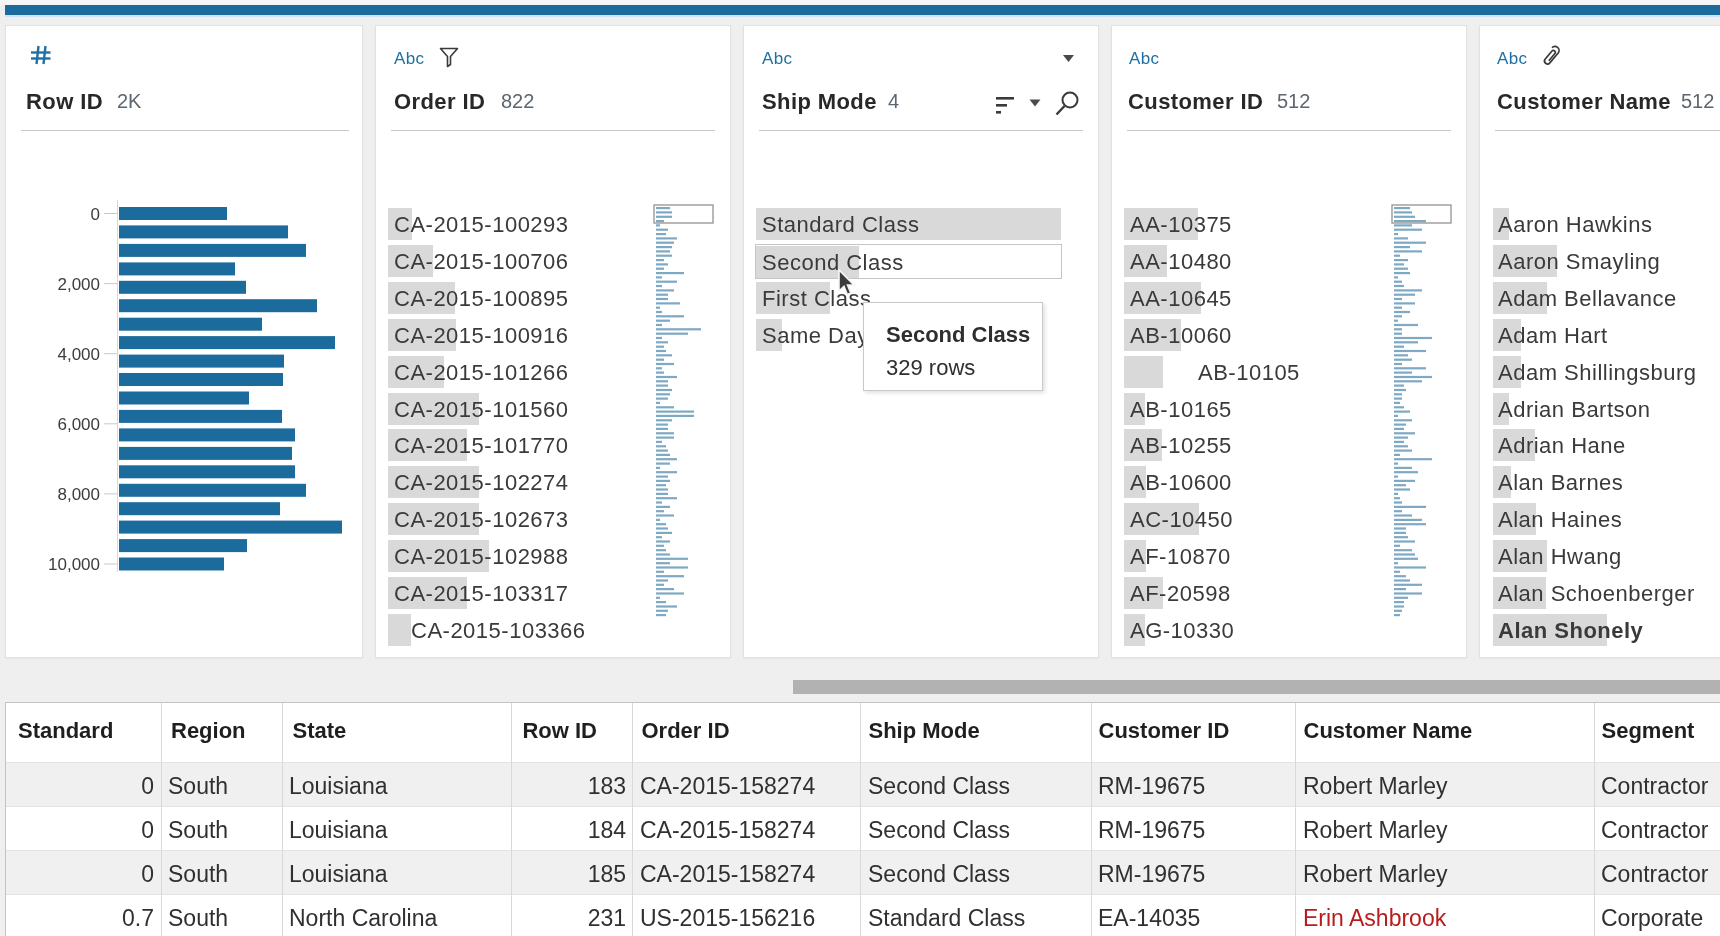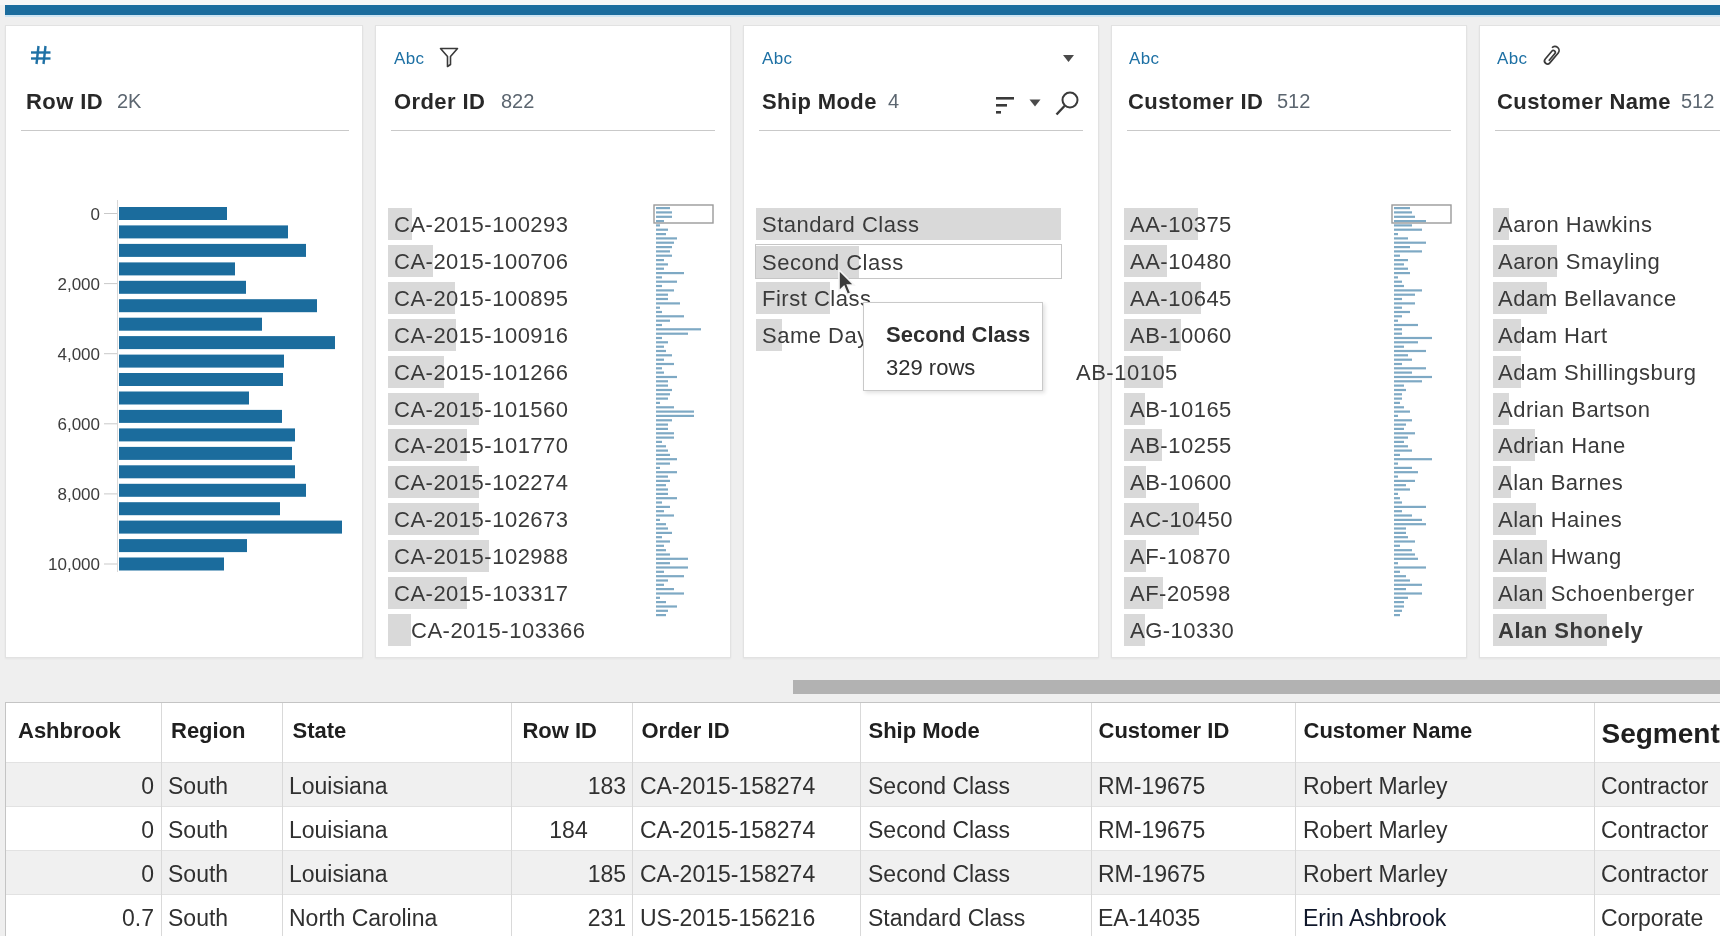--- a/index.html
+++ b/index.html
@@ -240,21 +240,21 @@
 <div class="sep" style="left:1127px;top:130px;width:324px;"></div>
 <div class="chip" style="left:1124px;top:208.0px;width:74px;"></div>
 <div class="val" style="left:1130px;top:208.0px;">AA-10375</div>
 <div class="chip" style="left:1124px;top:244.9px;width:43px;"></div>
 <div class="val" style="left:1130px;top:244.9px;">AA-10480</div>
 <div class="chip" style="left:1124px;top:281.8px;width:77px;"></div>
 <div class="val" style="left:1130px;top:281.8px;">AA-10645</div>
 <div class="chip" style="left:1124px;top:318.7px;width:57px;"></div>
 <div class="val" style="left:1130px;top:318.7px;">AB-10060</div>
 <div class="chip" style="left:1124px;top:355.6px;width:39px;"></div>
-<div class="val" style="left:1076px;top:355.6px;">AB-10105</div>
+<div class="val" style="left:1198px;top:355.6px;">AB-10105</div>
 <div class="chip" style="left:1124px;top:392.5px;width:21px;"></div>
 <div class="val" style="left:1130px;top:392.5px;">AB-10165</div>
 <div class="chip" style="left:1124px;top:429.4px;width:38px;"></div>
 <div class="val" style="left:1130px;top:429.4px;">AB-10255</div>
 <div class="chip" style="left:1124px;top:466.3px;width:22px;"></div>
 <div class="val" style="left:1130px;top:466.3px;">AB-10600</div>
 <div class="chip" style="left:1124px;top:503.2px;width:75px;"></div>
 <div class="val" style="left:1130px;top:503.2px;">AC-10450</div>
 <div class="chip" style="left:1124px;top:540.1px;width:22px;"></div>
 <div class="val" style="left:1130px;top:540.1px;">AF-10870</div>
@@ -406,42 +406,42 @@
 <div class="abs" style="left:6px;top:894px;width:1714px;height:1px;background:#e2e2e2;"></div>
 
 <div class="abs" style="left:161px;top:703px;width:1px;height:233px;background:#d9d9d9;"></div>
 <div class="abs" style="left:282px;top:703px;width:1px;height:233px;background:#d9d9d9;"></div>
 <div class="abs" style="left:511px;top:703px;width:1px;height:233px;background:#d9d9d9;"></div>
 <div class="abs" style="left:632px;top:703px;width:1px;height:233px;background:#d9d9d9;"></div>
 <div class="abs" style="left:860px;top:703px;width:1px;height:233px;background:#d9d9d9;"></div>
 <div class="abs" style="left:1091px;top:703px;width:1px;height:233px;background:#d9d9d9;"></div>
 <div class="abs" style="left:1295px;top:703px;width:1px;height:233px;background:#d9d9d9;"></div>
 <div class="abs" style="left:1594px;top:703px;width:1px;height:233px;background:#d9d9d9;"></div>
-<div class="abs" style="left:18px;top:718px;font-size:22px;font-weight:bold;color:#1f1f1f;">Ashbrook</div>
+<div class="abs" style="left:18px;top:718px;font-size:22px;font-weight:bold;color:#1f1f1f;">Standard</div>
 <div class="abs" style="left:171px;top:718px;font-size:22px;font-weight:bold;color:#1f1f1f;">Region</div>
 <div class="abs" style="left:292.5px;top:718px;font-size:22px;font-weight:bold;color:#1f1f1f;">State</div>
 <div class="abs" style="left:511px;top:718px;width:86px;text-align:right;font-size:22px;font-weight:bold;color:#1f1f1f;">Row ID</div>
 <div class="abs" style="left:641.5px;top:718px;font-size:22px;font-weight:bold;color:#1f1f1f;">Order ID</div>
 <div class="abs" style="left:868.5px;top:718px;font-size:22px;font-weight:bold;color:#1f1f1f;">Ship Mode</div>
 <div class="abs" style="left:1098.5px;top:718px;font-size:22px;font-weight:bold;color:#1f1f1f;">Customer ID</div>
 <div class="abs" style="left:1303.5px;top:718px;font-size:22px;font-weight:bold;color:#1f1f1f;">Customer Name</div>
-<div class="abs" style="left:1601.5px;top:718px;font-size:28px;font-weight:bold;color:#1f1f1f;">Segment</div>
+<div class="abs" style="left:1601.5px;top:718px;font-size:22px;font-weight:bold;color:#1f1f1f;">Segment</div>
 <div class="abs" style="left:5px;top:773px;width:149px;text-align:right;font-size:23px;color:#303030;">0</div>
 <div class="abs" style="left:168px;top:773px;font-size:23px;color:#303030;">South</div>
 <div class="abs" style="left:289px;top:773px;font-size:23px;color:#303030;">Louisiana</div>
 <div class="abs" style="left:511px;top:773px;width:115px;text-align:right;font-size:23px;color:#303030;">183</div>
 <div class="abs" style="left:640px;top:773px;font-size:23px;color:#303030;">CA-2015-158274</div>
 <div class="abs" style="left:868px;top:773px;font-size:23px;color:#303030;">Second Class</div>
 <div class="abs" style="left:1098px;top:773px;font-size:23px;color:#303030;">RM-19675</div>
 <div class="abs" style="left:1303px;top:773px;font-size:23px;color:#303030;">Robert Marley</div>
 <div class="abs" style="left:1601px;top:773px;font-size:23px;color:#303030;">Contractor</div>
 <div class="abs" style="left:5px;top:817px;width:149px;text-align:right;font-size:23px;color:#303030;">0</div>
 <div class="abs" style="left:168px;top:817px;font-size:23px;color:#303030;">South</div>
 <div class="abs" style="left:289px;top:817px;font-size:23px;color:#303030;">Louisiana</div>
-<div class="abs" style="left:511px;top:817px;width:115px;text-align:center;font-size:23px;color:#303030;">184</div>
+<div class="abs" style="left:511px;top:817px;width:115px;text-align:right;font-size:23px;color:#303030;">184</div>
 <div class="abs" style="left:640px;top:817px;font-size:23px;color:#303030;">CA-2015-158274</div>
 <div class="abs" style="left:868px;top:817px;font-size:23px;color:#303030;">Second Class</div>
 <div class="abs" style="left:1098px;top:817px;font-size:23px;color:#303030;">RM-19675</div>
 <div class="abs" style="left:1303px;top:817px;font-size:23px;color:#303030;">Robert Marley</div>
 <div class="abs" style="left:1601px;top:817px;font-size:23px;color:#303030;">Contractor</div>
 <div class="abs" style="left:5px;top:861px;width:149px;text-align:right;font-size:23px;color:#303030;">0</div>
 <div class="abs" style="left:168px;top:861px;font-size:23px;color:#303030;">South</div>
 <div class="abs" style="left:289px;top:861px;font-size:23px;color:#303030;">Louisiana</div>
 <div class="abs" style="left:511px;top:861px;width:115px;text-align:right;font-size:23px;color:#303030;">185</div>
 <div class="abs" style="left:640px;top:861px;font-size:23px;color:#303030;">CA-2015-158274</div>
@@ -449,13 +449,13 @@
 <div class="abs" style="left:1098px;top:861px;font-size:23px;color:#303030;">RM-19675</div>
 <div class="abs" style="left:1303px;top:861px;font-size:23px;color:#303030;">Robert Marley</div>
 <div class="abs" style="left:1601px;top:861px;font-size:23px;color:#303030;">Contractor</div>
 <div class="abs" style="left:5px;top:905px;width:149px;text-align:right;font-size:23px;color:#303030;">0.7</div>
 <div class="abs" style="left:168px;top:905px;font-size:23px;color:#303030;">South</div>
 <div class="abs" style="left:289px;top:905px;font-size:23px;color:#303030;">North Carolina</div>
 <div class="abs" style="left:511px;top:905px;width:115px;text-align:right;font-size:23px;color:#303030;">231</div>
 <div class="abs" style="left:640px;top:905px;font-size:23px;color:#303030;">US-2015-156216</div>
 <div class="abs" style="left:868px;top:905px;font-size:23px;color:#303030;">Standard Class</div>
 <div class="abs" style="left:1098px;top:905px;font-size:23px;color:#303030;">EA-14035</div>
-<div class="abs" style="left:1303px;top:905px;font-size:23px;color:#0f172a;">Erin Ashbrook</div>
+<div class="abs" style="left:1303px;top:905px;font-size:23px;color:#b91c1c;">Erin Ashbrook</div>
 <div class="abs" style="left:1601px;top:905px;font-size:23px;color:#303030;">Corporate</div>
 </body></html>

